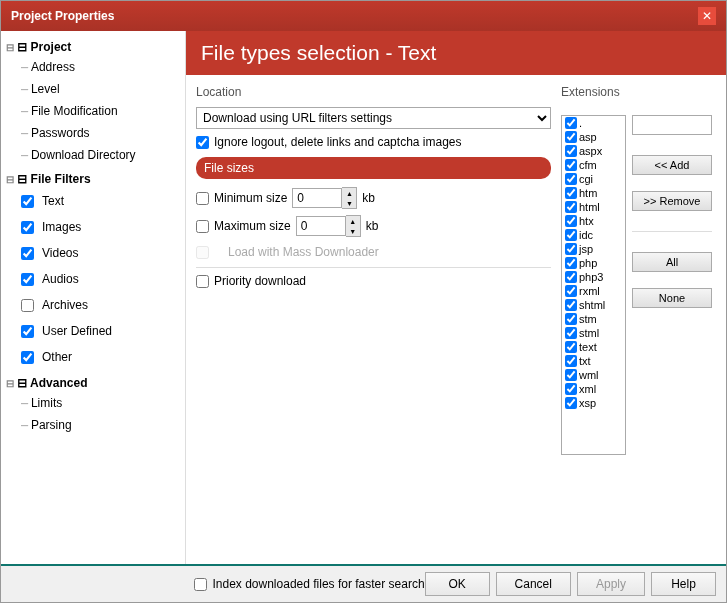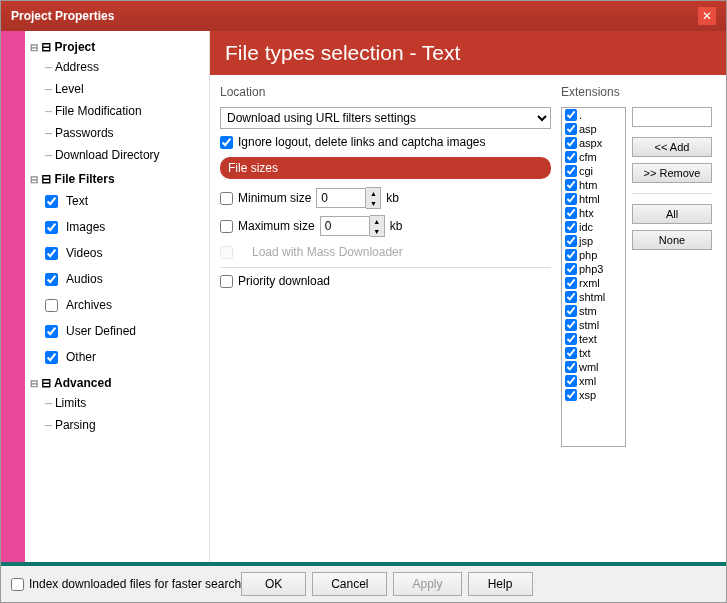--- a/index.html
+++ b/index.html
@@ -1,22 +1,22 @@
 <!DOCTYPE html>
 <html><head>
   <meta charset="utf-8">
   <style>
     * { box-sizing: border-box; margin: 0; padding: 0; font-family: 'Segoe UI', Tahoma, sans-serif; font-size: 12px; }
     body { background: #f0f0f0; }
 
-    .window { width: 727px; height: 603px; background: #ec4899; border: 1px solid #999; display: flex; flex-direction: column; }
+    .window { width: 727px; height: 603px; background: #4c1d95; border: 1px solid #999; display: flex; flex-direction: column; }
     .title-bar { background: linear-gradient(to bottom, #c0392b, #a93226); color: white; padding: 6px 10px; display: flex; justify-content: space-between; align-items: center; font-size: 12px; font-weight: 600; }
     .title-bar-close { background: #e74c3c; border: none; color: white; width: 18px; height: 18px; cursor: pointer; font-size: 12px; display: flex; align-items: center; justify-content: center; }
 
-    .main-content { display: flex; flex: 1; overflow: hidden; padding-left: 24px; }
+    .main-content { display: flex; flex: 1; overflow: hidden; }
 
     
     .sidebar { width: 185px; background: white; border-right: 1px solid #ddd; overflow-y: auto; padding: 5px 0; }
     .tree-item { padding: 2px 0; }
     .tree-item span { display: block; padding: 2px 5px; cursor: pointer; }
     .tree-root > span { font-weight: 600; }
     .tree-children { padding-left: 15px; }
     .tree-branch > span::before { content: '─ '; color: #888; font-size: 10px; }
     .tree-root > span::before { content: '⊟ '; color: #888; font-size: 10px; }
     .checkbox-label { display: flex; align-items: center; gap: 3px; padding: 2px 5px; cursor: pointer; }
@@ -32,39 +32,39 @@
     .dropdown-row select { flex: 1; height: 22px; border: 1px solid #aaa; background: white; padding: 2px; }
 
     .checkbox-row { display: flex; align-items: center; gap: 5px; margin-bottom: 8px; }
 
     .sub-header { background: #c0392b; color: white; padding: 4px 8px; font-size: 12px; margin-bottom: 8px; border-radius: 10px; }
     .extensions-list { border: 1px solid #aaa; height: 340px; overflow-y: auto; background: white; }
     .ext-item { display: flex; align-items: center; gap: 2px; padding: 1px 3px; }
     .ext-item input[type=checkbox] { margin: 0; width: 12px; height: 12px; }
     .ext-item span { font-size: 11px; }
 
-    .ext-buttons { display: flex; flex-direction: column; gap: 6px; }
+    .ext-buttons { display: flex; flex-direction: column; gap: 16px; }
     .ext-input { border: 1px solid #aaa; height: 20px; width: 80px; padding: 2px; margin-bottom: 4px; }
     .btn { border: 1px solid #aaa; background: linear-gradient(to bottom, #f5f5f5, #e0e0e0); padding: 3px 8px; cursor: pointer; font-size: 11px; min-width: 60px; }
     .btn-wide { min-width: 70px; }
 
     .size-row { display: flex; align-items: center; gap: 5px; margin-bottom: 6px; }
     .spin-wrap { display: flex; align-items: center; }
     .spin-wrap input { width: 50px; height: 20px; border: 1px solid #aaa; padding: 2px 4px; }
     .spin-arrows { display: flex; flex-direction: column; border: 1px solid #aaa; border-left: none; }
     .spin-arrow { width: 14px; height: 10px; background: #e8e8e8; display: flex; align-items: center; justify-content: center; font-size: 7px; cursor: pointer; border: none; }
 
     .load-row { display: flex; align-items: center; gap: 19px; margin: 8px 0; color: #aaa; }
     .load-row input { opacity: 0.5; }
 
     .location-label { color: #555; margin-bottom: 4px; display: block; }
-    .ext-header-label { color: #555; margin-bottom: 4px; display: block; }
+    .ext-header-label { color: #555; margin-bottom: 12px; display: block; }
 
     
-    .footer { padding: 6px 10px; background: #f0f0f0; border-top: 4px solid #0f766e; display: flex; align-items: center; justify-content: flex-start; }
+    .footer { padding: 6px 10px; background: #f0f0f0; border-top: 2px solid #0f766e; display: flex; align-items: center; justify-content: flex-end; }
     .footer-left { display: flex; align-items: center; gap: 5px; }
     .footer-buttons { display: flex; gap: 6px; }
     .footer-btn { border: 1px solid #aaa; background: linear-gradient(to bottom, #f8f8f8, #e8e8e8); padding: 4px 18px; cursor: pointer; min-width: 65px; }
     .footer-btn.apply { color: #999; }
 
     .divider { border: none; border-top: 1px solid #ddd; margin: 6px 0; }
   </style>
 </head>
 <body>
 

